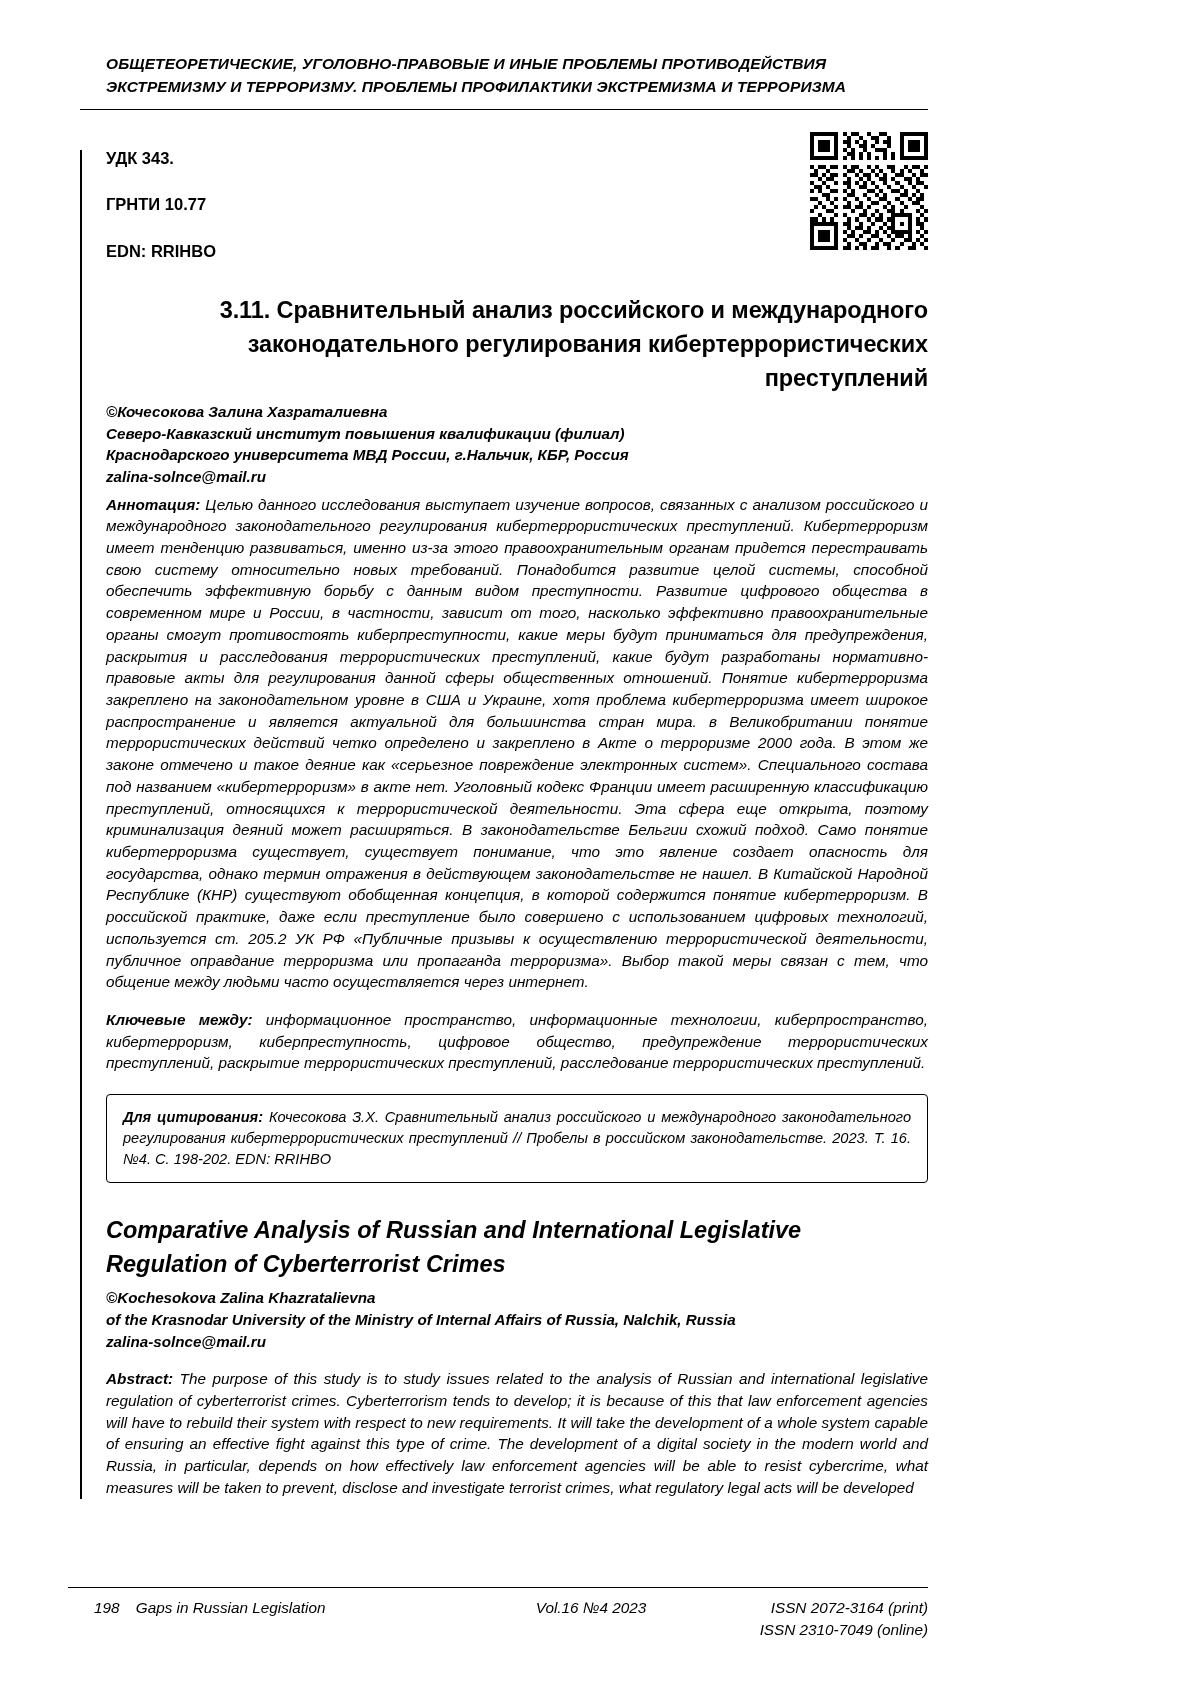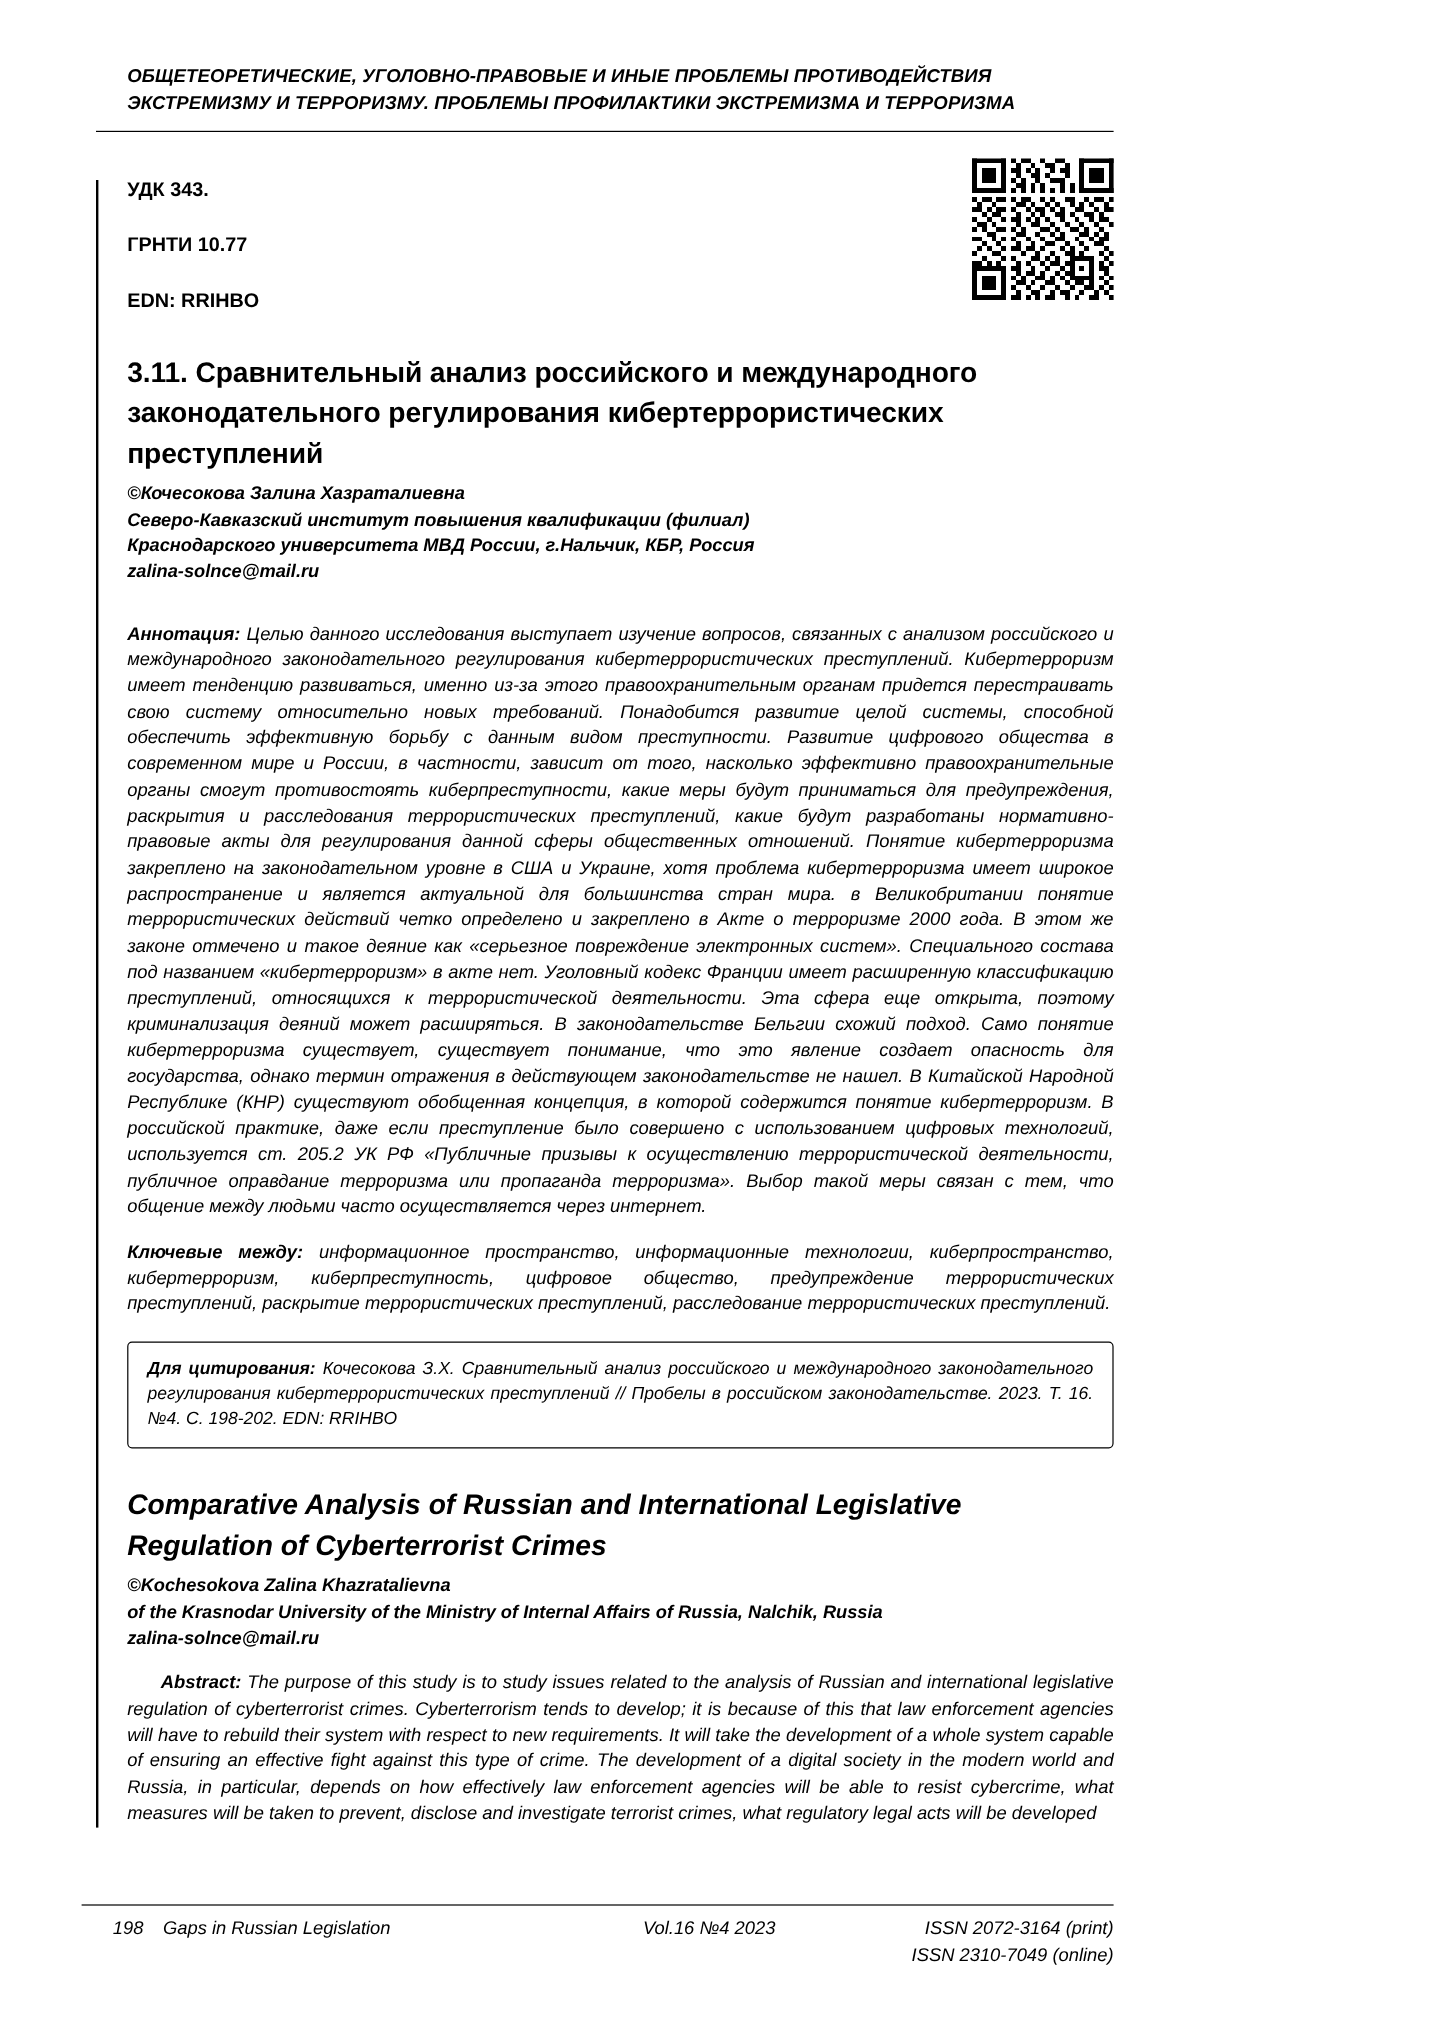--- a/index.html
+++ b/index.html
@@ -73,34 +73,35 @@
   }
   .qr-wrap svg { display: block; }
 
   
   h1.title {
     font-size: 23.5px;
     font-weight: bold;
     line-height: 1.45;
     margin: 34px 0 6px 0;
     letter-spacing: -0.1px;
+    text-align: right;
   }
 
   .authors {
     font-style: italic;
     font-weight: bold;
     font-size: 15.2px;
     line-height: 1.42;
     margin: 6px 0 0 0;
   }
   .authors div { white-space: nowrap; }
 
   
   .abstract {
-    margin-top: 30px;
+    margin-top: 6px;
     font-style: italic;
     font-size: 15.3px;
     line-height: 1.42;
     text-align: justify;
     text-justify: inter-word;
   }
   .abstract .lead {
     font-weight: bold;
   }
   .keywords {
@@ -140,21 +141,21 @@
     line-height: 1.42;
     margin: 4px 0 0 0;
   }
   .abstract-en {
     margin-top: 16px;
     font-style: italic;
     font-size: 15.3px;
     line-height: 1.42;
     text-align: justify;
   }
-  .abstract-en .lead { font-weight: bold; margin-left: 28px; }
+  .abstract-en .lead { font-weight: bold; }
 
   
   .footer {
     position: absolute;
     left: 68px;
     right: 80px;
     bottom: 56px;
   }
   .rule-bottom {
     border-top: 1.6px solid #000;

